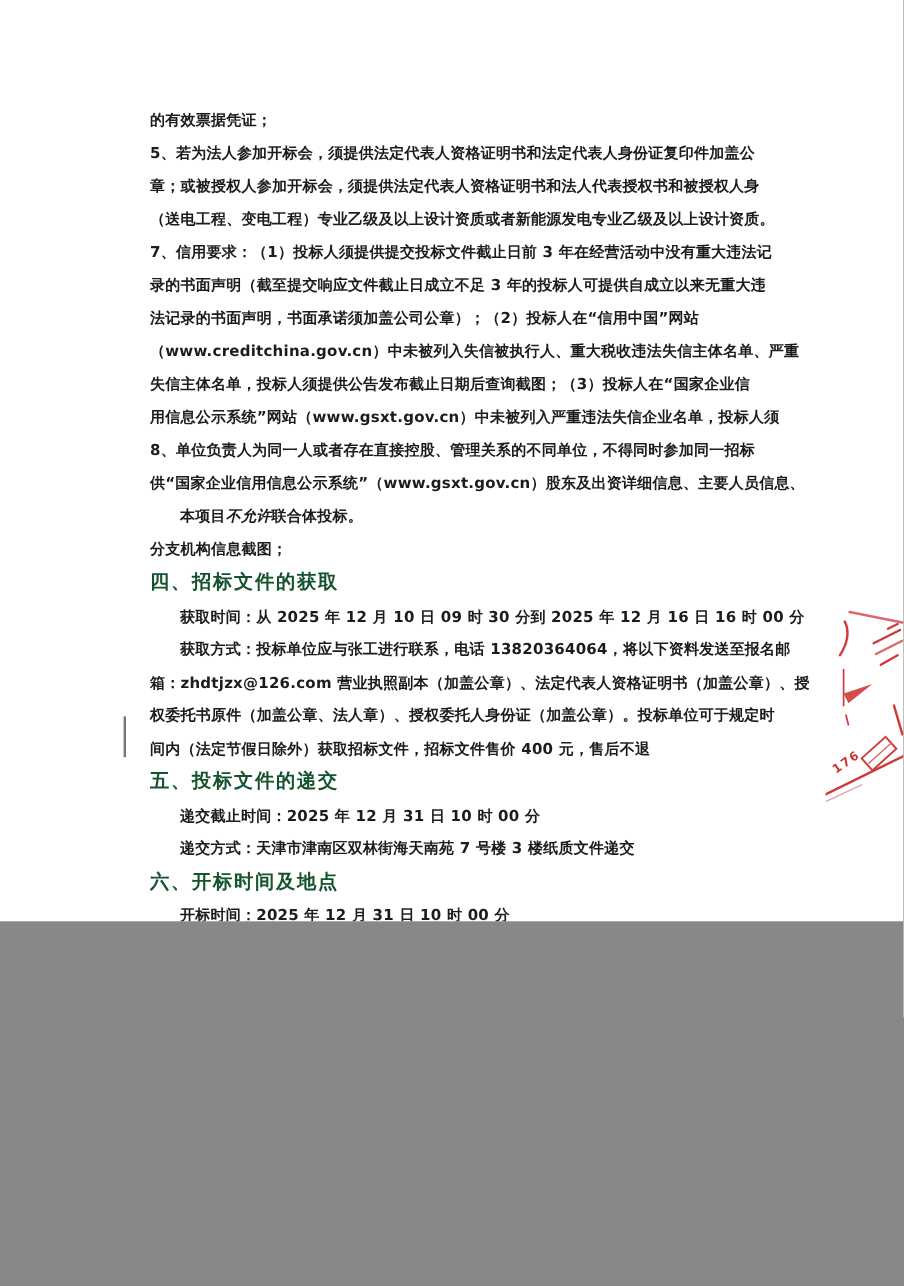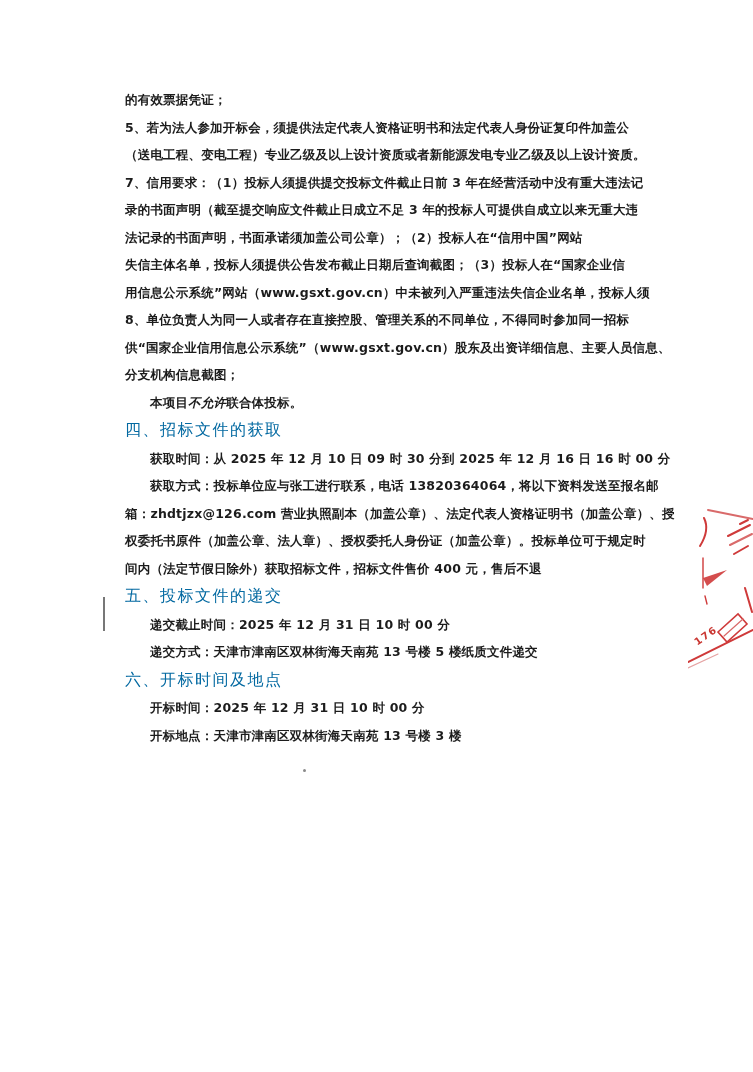--- a/index.html
+++ b/index.html
@@ -1,26 +1,26 @@
 <!DOCTYPE html>
 <html><head>
 <meta charset="utf-8">
 <style>
   html,body{margin:0;padding:0;background:#888;}
   .page{
-    position:relative;width:753px;height:1072px;background:#ffffff;
+    position:relative;width:753px;height:768px;background:#ffffff;
     overflow:hidden;font-family:"DejaVu Sans","Liberation Sans",sans-serif;
   }
   .content{
     position:absolute;left:125px;top:86px;width:505px;
     color:#1c1c1c;font-size:12.5px;font-weight:600;
   }
   .ln{line-height:27.5px;white-space:nowrap;letter-spacing:0.2px;}
   .ind{padding-left:25px;}
-  .hd{font-size:16px;font-weight:400;color:#0369a1;letter-spacing:1.5px;line-height:28.5px;white-space:nowrap;}
+  .hd{font-size:16px;font-weight:700;color:#14532d;letter-spacing:1.5px;line-height:28.5px;white-space:nowrap;}
   .em{font-style:italic;}
   
   .artifact-line{position:absolute;left:103px;top:597px;width:2px;height:34px;background:#4a4a4a;opacity:.75;}
   .artifact-dot{position:absolute;left:303px;top:769px;width:3px;height:3px;background:#8a8a8a;border-radius:50%;}
   
   .seal{position:absolute;left:688px;top:492px;width:65px;height:178px;}
   .seal-number{
     position:absolute;left:693px;top:630px;color:#c9342f;font-size:10px;
     font-weight:700;letter-spacing:1.5px;transform:rotate(-35deg);white-space:nowrap;
   }
@@ -28,45 +28,47 @@
 </head>
 <body>
 
 <div class="page">
 
   <div class="content">
 
     <div class="ln">的有效票据凭证；</div>
 
     <div class="ln">5、若为法人参加开标会，须提供法定代表人资格证明书和法定代表人身份证复印件加盖公</div>
+    <div class="ln">章；或被授权人参加开标会，须提供法定代表人资格证明书和法人代表授权书和被授权人身</div>
 
     <div class="ln">（送电工程、变电工程）专业乙级及以上设计资质或者新能源发电专业乙级及以上设计资质。</div>
 
     <div class="ln">7、信用要求：（1）投标人须提供提交投标文件截止日前 3 年在经营活动中没有重大违法记</div>
     <div class="ln">录的书面声明（截至提交响应文件截止日成立不足 3 年的投标人可提供自成立以来无重大违</div>
     <div class="ln">法记录的书面声明，书面承诺须加盖公司公章）；（2）投标人在“信用中国”网站</div>
+    <div class="ln">（www.creditchina.gov.cn）中未被列入失信被执行人、重大税收违法失信主体名单、严重</div>
     <div class="ln">失信主体名单，投标人须提供公告发布截止日期后查询截图；（3）投标人在“国家企业信</div>
     <div class="ln">用信息公示系统”网站（www.gsxt.gov.cn）中未被列入严重违法失信企业名单，投标人须</div>
 
     <div class="ln">8、单位负责人为同一人或者存在直接控股、管理关系的不同单位，不得同时参加同一招标</div>
     <div class="ln">供“国家企业信用信息公示系统”（www.gsxt.gov.cn）股东及出资详细信息、主要人员信息、</div>
+    <div class="ln ind"><span>本项目</span><span class="em">不允许</span><span>联合体投标。</span></div>
+
     <div class="ln">分支机构信息截图；</div>
-
-    <div class="ln ind"><span>本项目</span><span class="em">不允许</span><span>联合体投标。</span></div>
 
     <div class="hd">四、招标文件的获取</div>
     <div class="ln ind">获取时间：从 2025 年 12 月 10 日 09 时 30 分到 2025 年 12 月 16 日 16 时 00 分</div>
     <div class="ln ind">获取方式：投标单位应与张工进行联系，电话 13820364064，将以下资料发送至报名邮</div>
     <div class="ln">箱：zhdtjzx@126.com 营业执照副本（加盖公章）、法定代表人资格证明书（加盖公章）、授</div>
     <div class="ln">权委托书原件（加盖公章、法人章）、授权委托人身份证（加盖公章）。投标单位可于规定时</div>
     <div class="ln">间内（法定节假日除外）获取招标文件，招标文件售价 400 元，售后不退</div>
 
     <div class="hd">五、投标文件的递交</div>
     <div class="ln ind">递交截止时间：2025 年 12 月 31 日 10 时 00 分</div>
-    <div class="ln ind">递交方式：天津市津南区双林街海天南苑 13 号楼 5 楼纸质文件递交</div>
+    <div class="ln ind">递交方式：天津市津南区双林街海天南苑 7 号楼 3 楼纸质文件递交</div>
 
     <div class="hd">六、开标时间及地点</div>
     <div class="ln ind">开标时间：2025 年 12 月 31 日 10 时 00 分</div>
     <div class="ln ind">开标地点：天津市津南区双林街海天南苑 13 号楼 3 楼</div>
 
   </div>
 
   <div class="artifact-line"></div>
   <div class="artifact-dot"></div>
 

